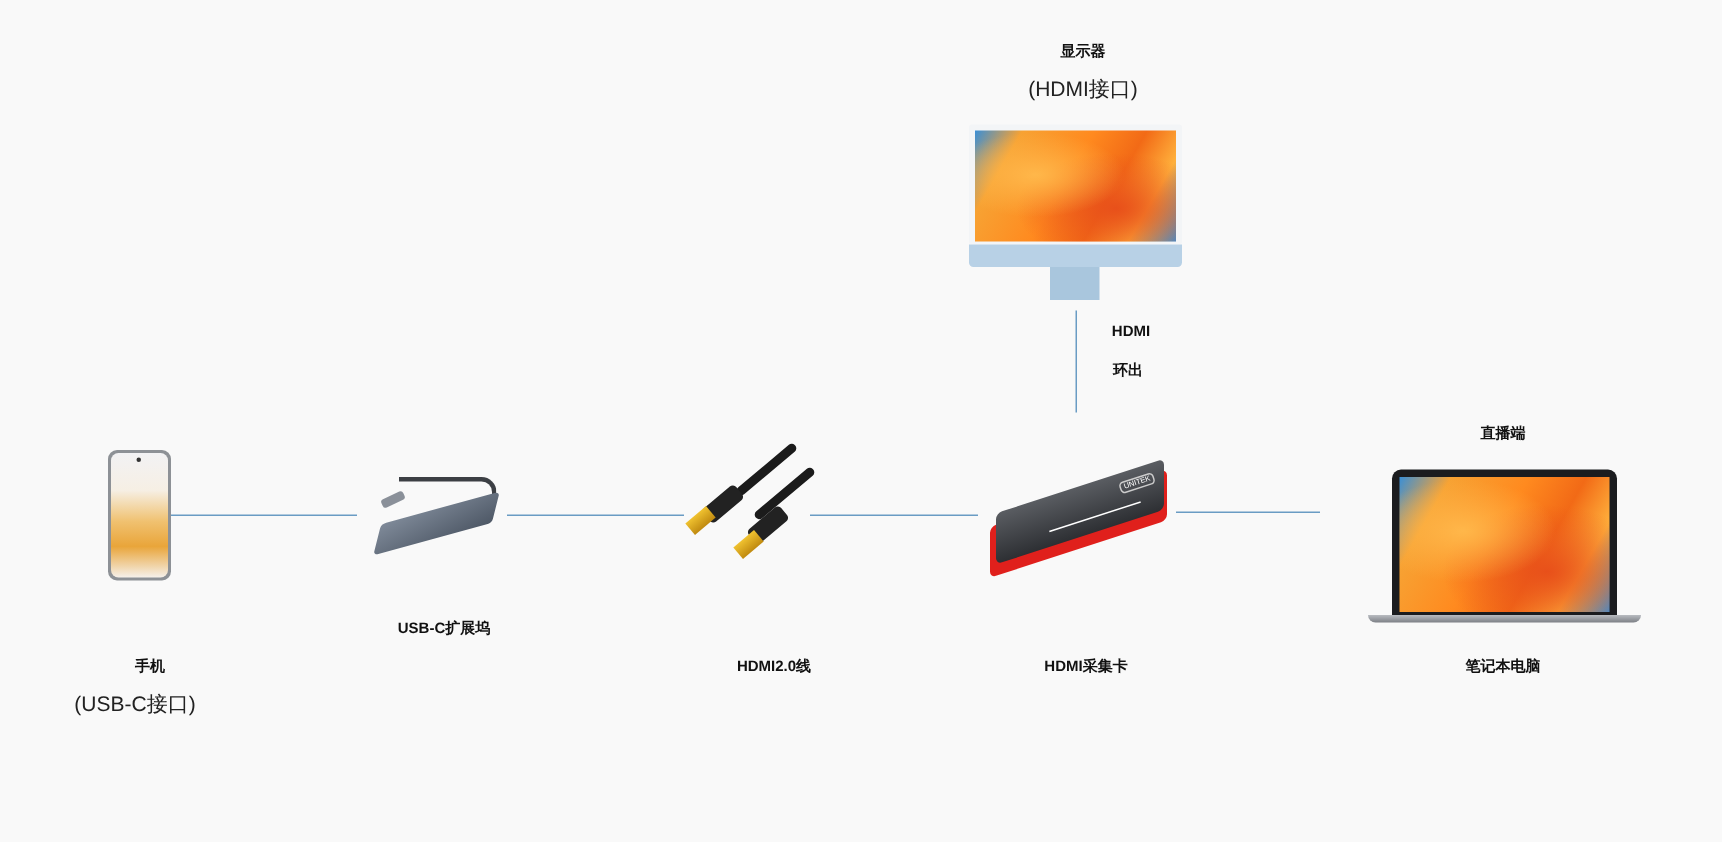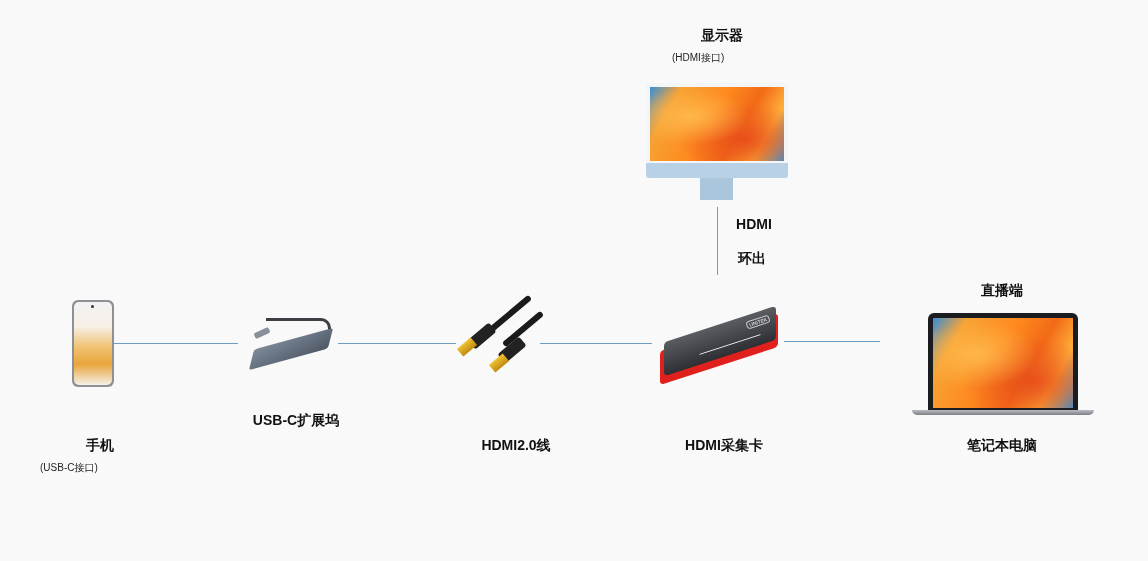--- a/index.html
+++ b/index.html
@@ -1,22 +1,22 @@
 <!DOCTYPE html>
 <html><head>
 <meta charset="utf-8">
 <style>
   html, body { margin:0; padding:0; }
   body {
     width:1148px; height:561px; background:#f9f9f9; position:relative; overflow:hidden;
     font-family:"Liberation Sans","DejaVu Sans",sans-serif; color:#111;
   }
   .abs { position:absolute; }
-  .title { font-weight:bold; font-size:14px; text-align:center; white-space:nowrap; }
-  .sub { font-size:10px; color:#222; white-space:nowrap; }
+  .title { font-weight:bold; font-size:10px; text-align:center; white-space:nowrap; }
+  .sub { font-size:14px; text-align:center; color:#222; white-space:nowrap; }
   .hline { position:absolute; height:1px; background:#6a9cc4; }
   .vline { position:absolute; width:1px; background:#6a9cc4; }
   .wallpaper {
     background:
       radial-gradient(ellipse at 30% 40%, #ffb74a 0%, rgba(255,160,40,0) 45%),
       radial-gradient(ellipse at 70% 70%, #e8501a 0%, rgba(232,80,26,0) 50%),
       linear-gradient(120deg, #3a8fd6 0%, #f7a233 18%, #ff8a1f 45%, #f26a16 65%, #ffb03c 82%, #3a8fd6 100%);
   }
 </style>
 </head>
@@ -27,21 +27,21 @@
 
 <div class="abs" style="left:646px; top:83px; width:142px; height:118px;">
   <div class="abs" style="left:0; top:0; width:142px; height:80px; background:#f3f5f7; border-radius:2px;"></div>
   <div class="abs wallpaper" style="left:4px; top:4px; width:134px; height:74px;"></div>
   <div class="abs" style="left:0; top:80px; width:142px; height:15px; background:#b8d1e6; border-radius:0 0 3px 3px;"></div>
   <div class="abs" style="left:54px; top:95px; width:33px; height:22px; background:#a9c6dd;"></div>
 </div>
 
 <div class="vline" style="left:717px; top:207px; height:68px;"></div>
 <div class="abs title" style="left:728px; top:216px; width:52px;">HDMI</div>
-<div class="abs title" style="left:728px; top:250px; width:48px;text-align:center;">环出</div>
+<div class="abs title" style="left:728px; top:240px; width:48px;text-align:center;">环出</div>
 
 <div class="abs title" style="left:962px; top:282px; width:80px;">直播端</div>
 
 <div class="abs" style="left:72px; top:300px; width:42px; height:87px; background:#8d9196; border-radius:6px;">
   <div class="abs" style="left:2px; top:2px; width:38px; height:83px; border-radius:5px; background:linear-gradient(180deg,#f2f2f4 0%,#f6efe4 30%,#f0c170 55%,#e9a53a 75%,#f5f0ea 100%);"></div>
   <div class="abs" style="left:19px; top:5px; width:3px; height:3px; border-radius:50%; background:#333;"></div>
 </div>
 
 <div class="hline" style="left:114px; top:343px; width:124px;"></div>
 <div class="hline" style="left:338px; top:343px; width:118px;"></div>

